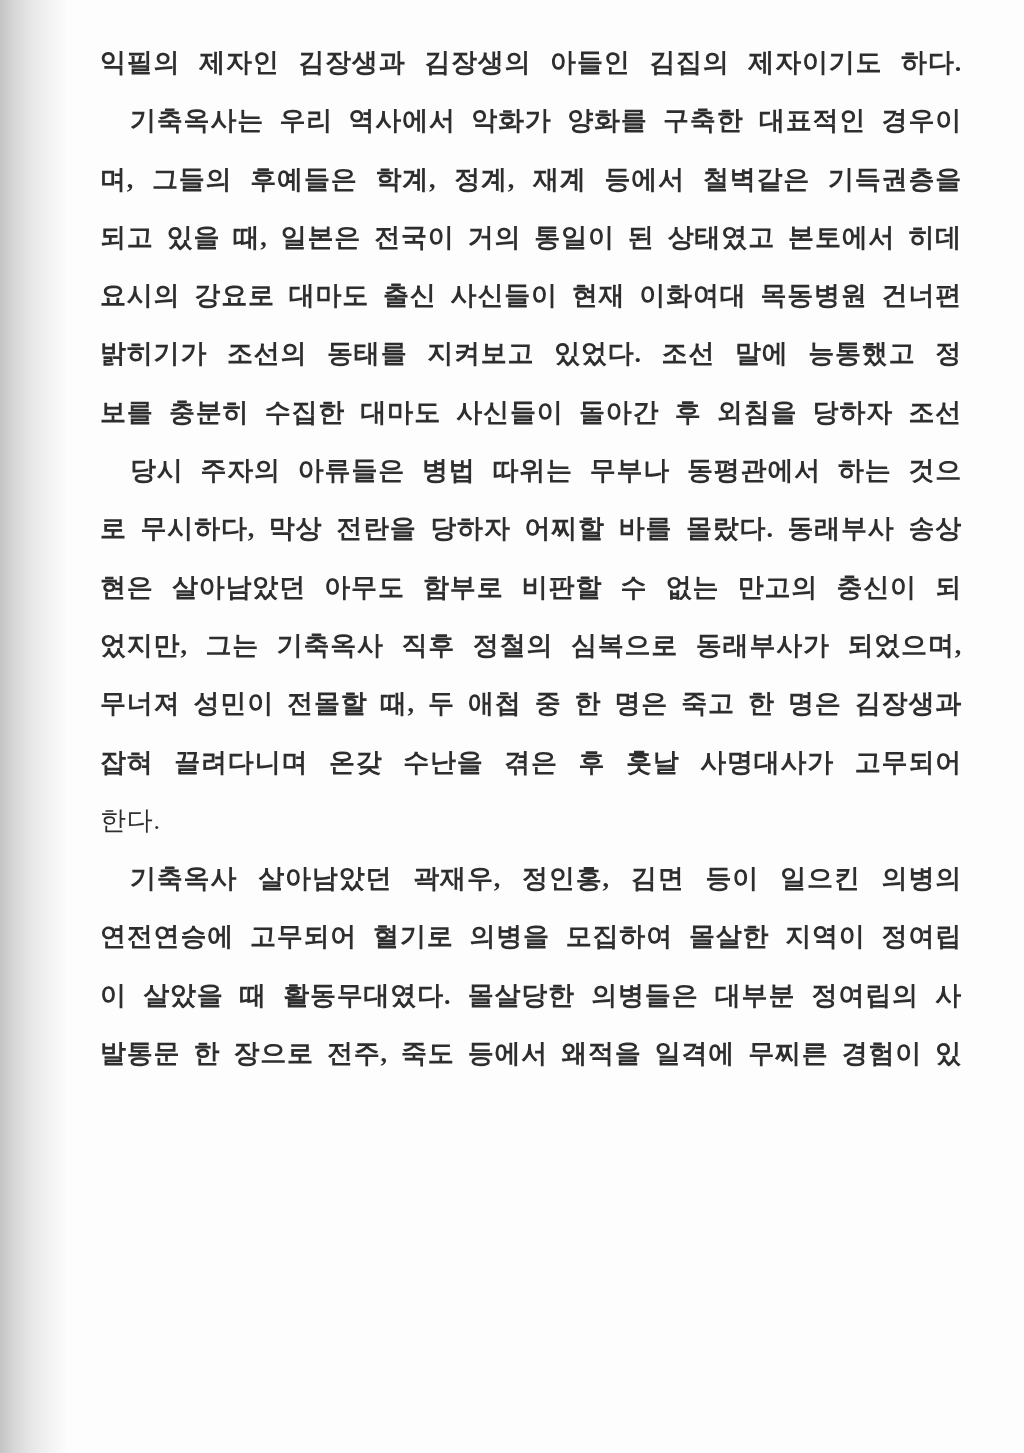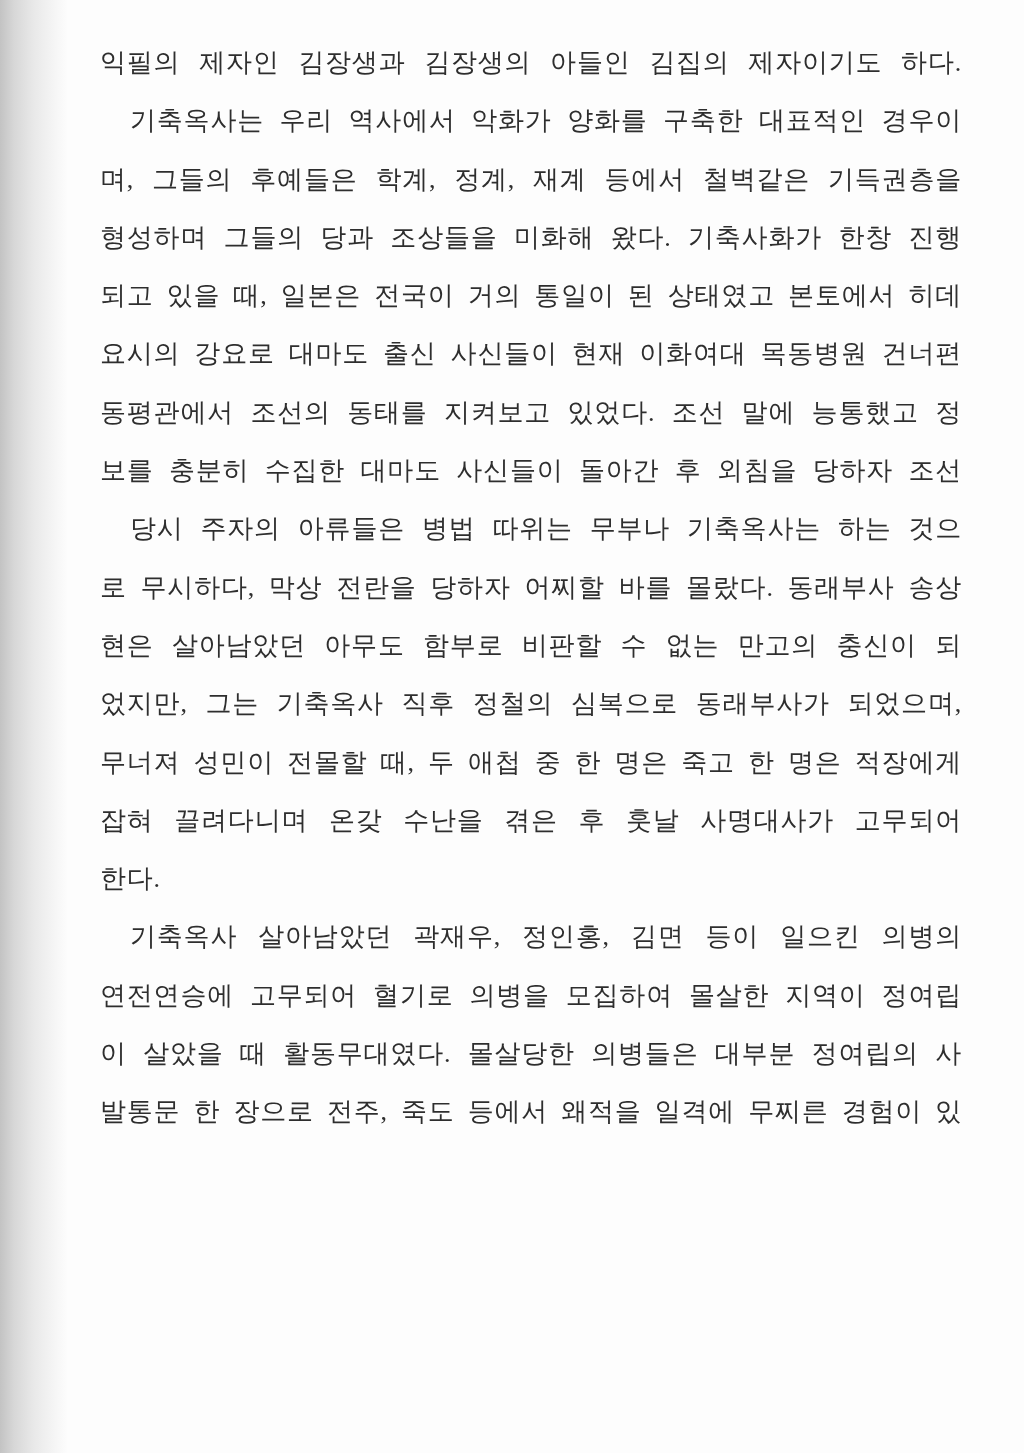--- a/index.html
+++ b/index.html
@@ -43,44 +43,44 @@
   }
   .line {
     height: 58.3px;
     line-height: 58.3px;
     white-space: normal;
     overflow: visible;
   }
   .line.just {
     text-align: justify;
     text-align-last: justify;
+    font-weight: bold;
   }
   .line.indent {
     padding-left: 30px;
   }
 </style>
 </head>
 <body>
 
 <div class="page">
   <div class="edge-shadow"></div>
   <div class="text-block">
       <div class="line just">익필의 제자인 김장생과 김장생의 아들인 김집의 제자이기도 하다.</div>
       <div class="line indent just">기축옥사는 우리 역사에서 악화가 양화를 구축한 대표적인 경우이</div>
       <div class="line just">며, 그들의 후예들은 학계, 정계, 재계 등에서 철벽같은 기득권층을</div>
-      <div class="line just">형성하며 그들의 당과 조상들을 미화해 왔다. 기축사화가 한창 진행</div>
       <div class="line just">되고 있을 때, 일본은 전국이 거의 통일이 된 상태였고 본토에서 히데</div>
       <div class="line just">요시의 강요로 대마도 출신 사신들이 현재 이화여대 목동병원 건너편</div>
-      <div class="line just">동평관에서 조선의 동태를 지켜보고 있었다. 조선 말에 능통했고 정</div>
+      <div class="line just">밝히기가 조선의 동태를 지켜보고 있었다. 조선 말에 능통했고 정</div>
       <div class="line just">보를 충분히 수집한 대마도 사신들이 돌아간 후 외침을 당하자 조선</div>
-      <div class="line indent just">당시 주자의 아류들은 병법 따위는 무부나 기축옥사는 하는 것으</div>
+      <div class="line indent just">당시 주자의 아류들은 병법 따위는 무부나 동평관에서 하는 것으</div>
       <div class="line just">로 무시하다, 막상 전란을 당하자 어찌할 바를 몰랐다. 동래부사 송상</div>
       <div class="line just">현은 살아남았던 아무도 함부로 비판할 수 없는 만고의 충신이 되</div>
       <div class="line just">었지만, 그는 기축옥사 직후 정철의 심복으로 동래부사가 되었으며,</div>
-      <div class="line just">무너져 성민이 전몰할 때, 두 애첩 중 한 명은 죽고 한 명은 적장에게</div>
+      <div class="line just">무너져 성민이 전몰할 때, 두 애첩 중 한 명은 죽고 한 명은 김장생과</div>
       <div class="line just">잡혀 끌려다니며 온갖 수난을 겪은 후 훗날 사명대사가 고무되어</div>
       <div class="line">한다.</div>
       <div class="line indent just">기축옥사 살아남았던 곽재우, 정인홍, 김면 등이 일으킨 의병의</div>
       <div class="line just">연전연승에 고무되어 혈기로 의병을 모집하여 몰살한 지역이 정여립</div>
       <div class="line just">이 살았을 때 활동무대였다. 몰살당한 의병들은 대부분 정여립의 사</div>
       <div class="line just">발통문 한 장으로 전주, 죽도 등에서 왜적을 일격에 무찌른 경험이 있</div>
     </div>
 </div>
 
 </body></html>

